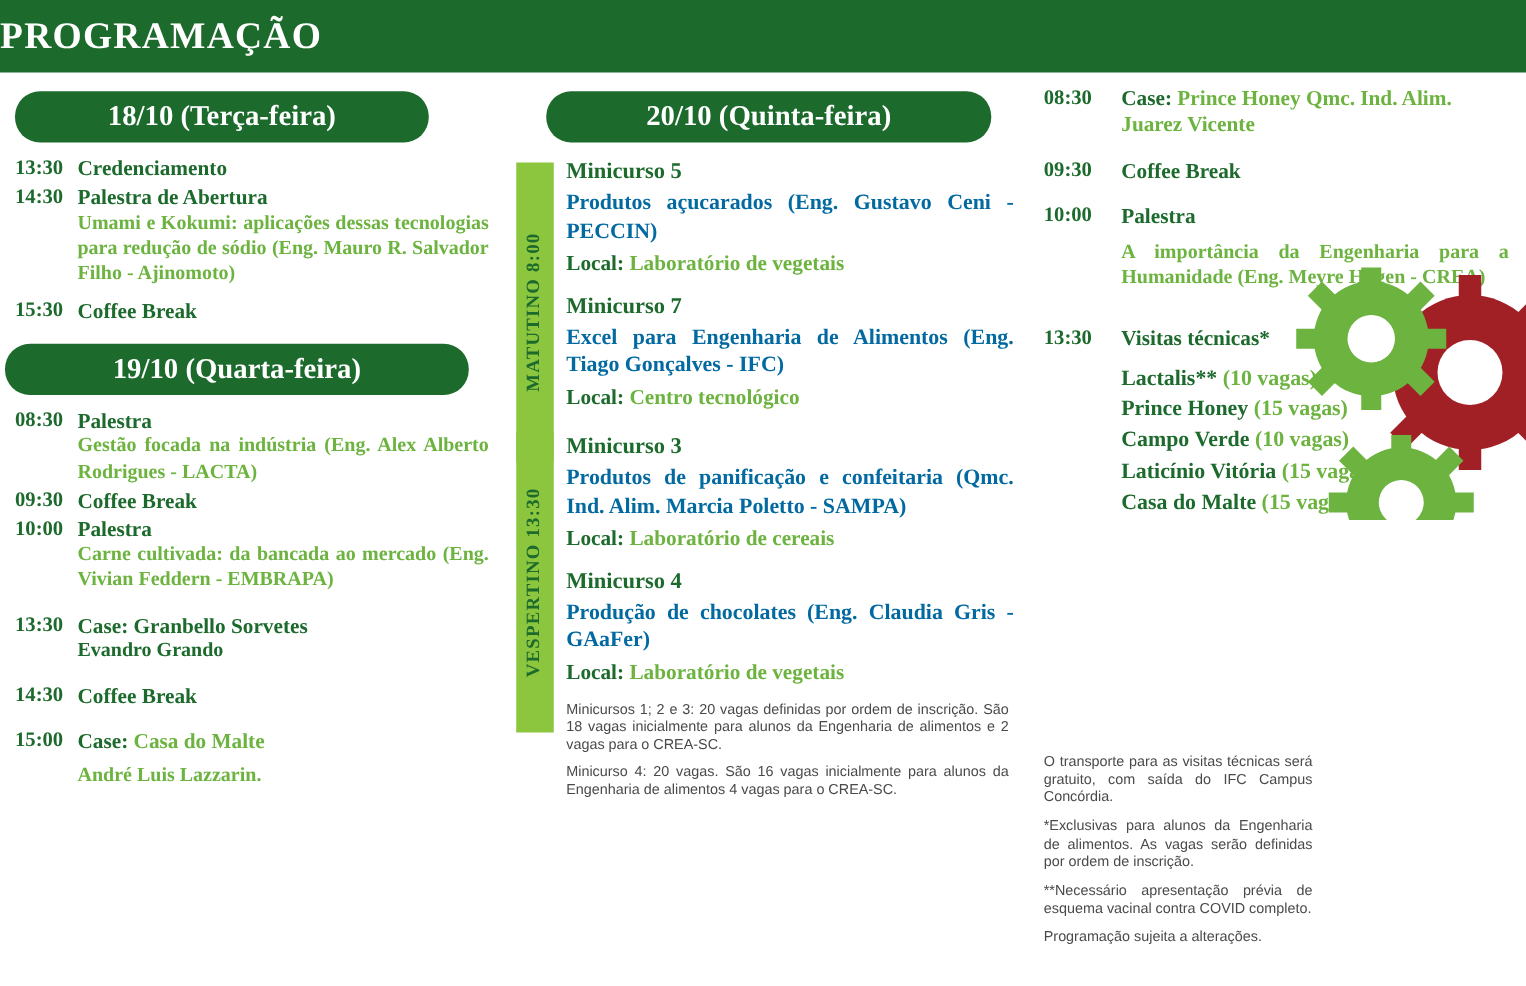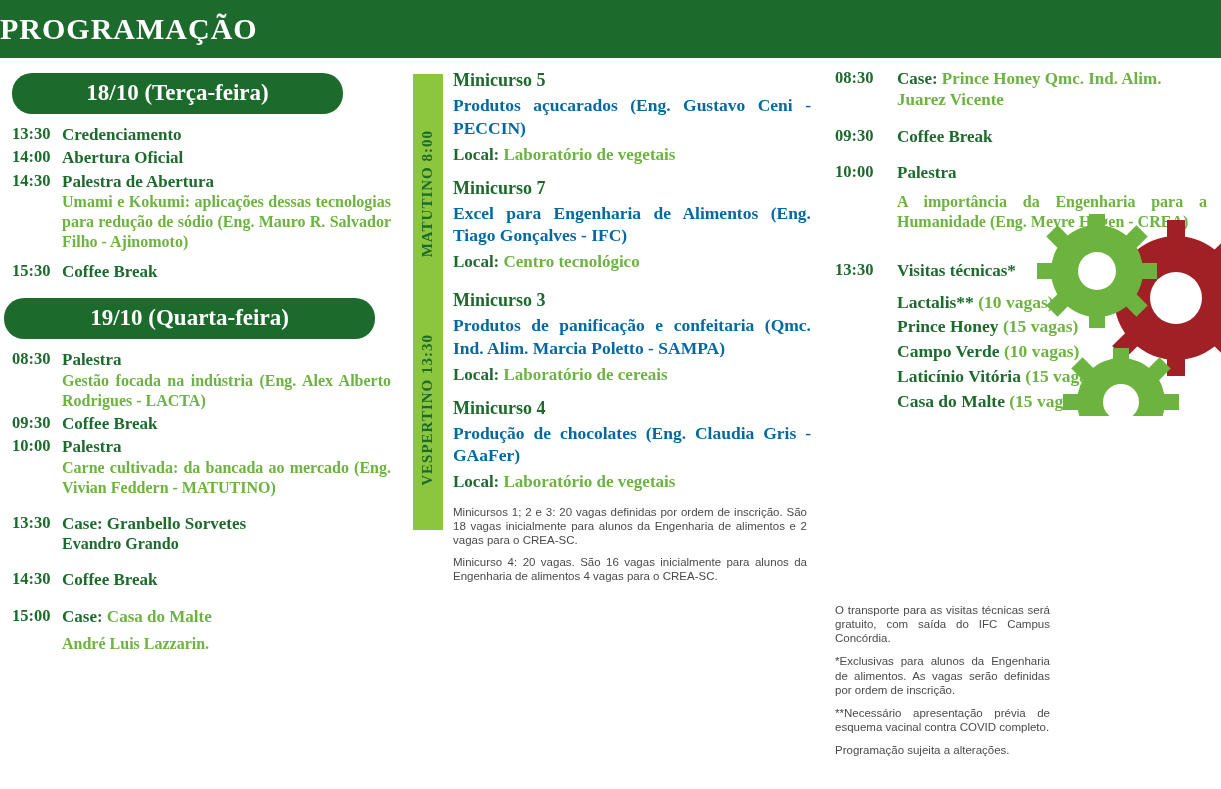--- a/index.html
+++ b/index.html
@@ -118,26 +118,20 @@
     <div class="daybar c1-day1">18/10 (Terça-feira)</div>
     <div class="rows">
 
       <div class="row">
         <div class="time">13:30</div>
         <div class="evt">
           <div class="evt-title">Credenciamento</div>
         </div>
       </div>
 
-      <div class="row">
-        <div class="time">14:00</div>
-        <div class="evt">
-          <div class="evt-title">Abertura Oficial</div>
-        </div>
-      </div>
 
       <div class="row">
         <div class="time">14:30</div>
         <div class="evt">
           <div class="evt-title">Palestra de Abertura</div>
           <div class="evt-sub">Umami e Kokumi: aplicações dessas tecnologias para redução de sódio (Eng. Mauro R. Salvador Filho - Ajinomoto)</div>
         </div>
       </div>
 
       <div class="gap-s"></div>
@@ -165,21 +159,21 @@
         <div class="time">09:30</div>
         <div class="evt">
           <div class="evt-title">Coffee Break</div>
         </div>
       </div>
 
       <div class="row">
         <div class="time">10:00</div>
         <div class="evt">
           <div class="evt-title">Palestra</div>
-          <div class="evt-sub">Carne cultivada: da bancada ao mercado (Eng. Vivian Feddern - MATUTINO)</div>
+          <div class="evt-sub">Carne cultivada: da bancada ao mercado (Eng. Vivian Feddern - EMBRAPA)</div>
         </div>
       </div>
 
       <div class="gap"></div>
 
       <div class="row">
         <div class="time">13:30</div>
         <div class="evt">
           <div class="evt-title">Case: Granbello Sorvetes</div>
           <div class="evt-sub dark">Evandro Grando</div>
@@ -202,20 +196,21 @@
         <div class="evt">
           <div class="evt-title light"><span style="color:#1d6a2d">Case: </span><span></span>Casa do Malte</div>
           <div class="gap-s"></div>
           <div class="evt-sub">André Luis Lazzarin.</div>
         </div>
       </div>
     </div>
   </div>
 
   <div class="col col2">
+    <div class="daybar c2-day">20/10 (Quinta-feira)</div>
 
     <div class="mini-wrap">
       <div class="vbar" style="top:4px;height:240px;">
         <span><b>MATUTINO</b> <b>8:00</b></span>
       </div>
       <div class="mini-body">
         <div class="mini-h">Minicurso 5</div>
         <div class="mini-d">Produtos açucarados (Eng. Gustavo Ceni - PECCIN)</div>
         <div class="mini-l"><span>Local:</span> <i>Laboratório de vegetais</i></div>
 

